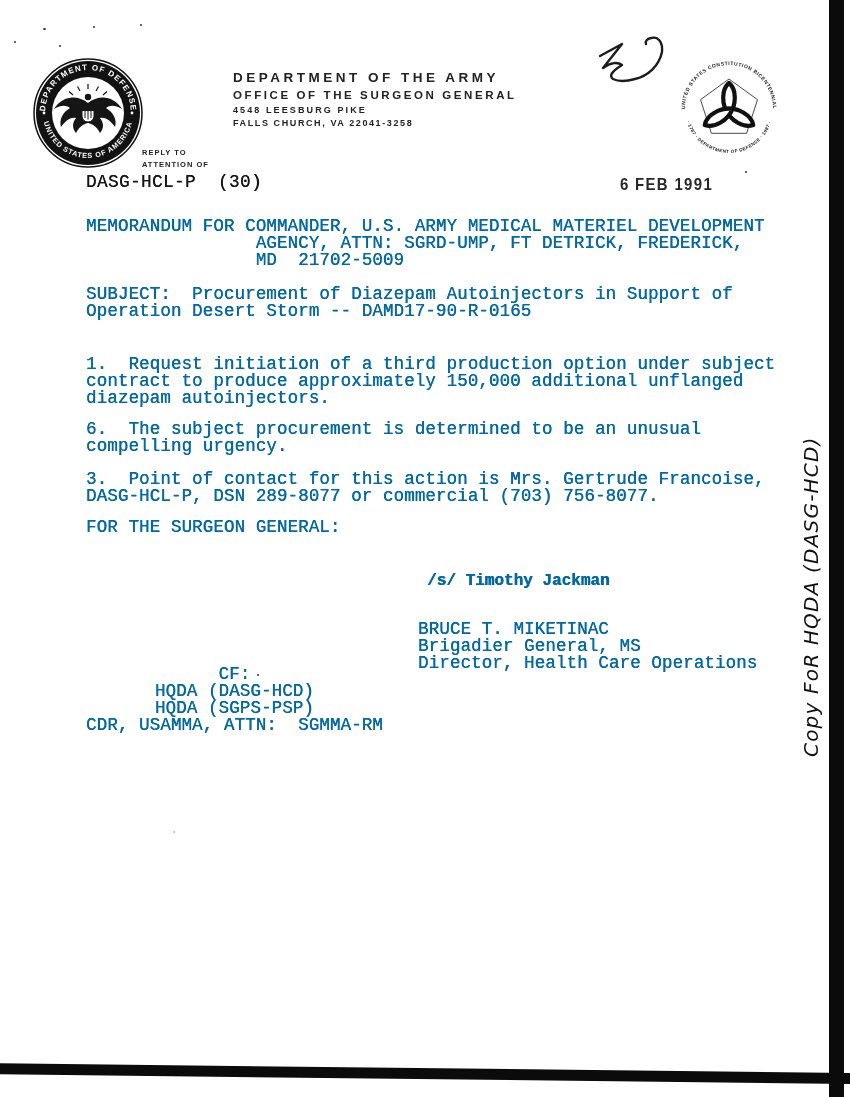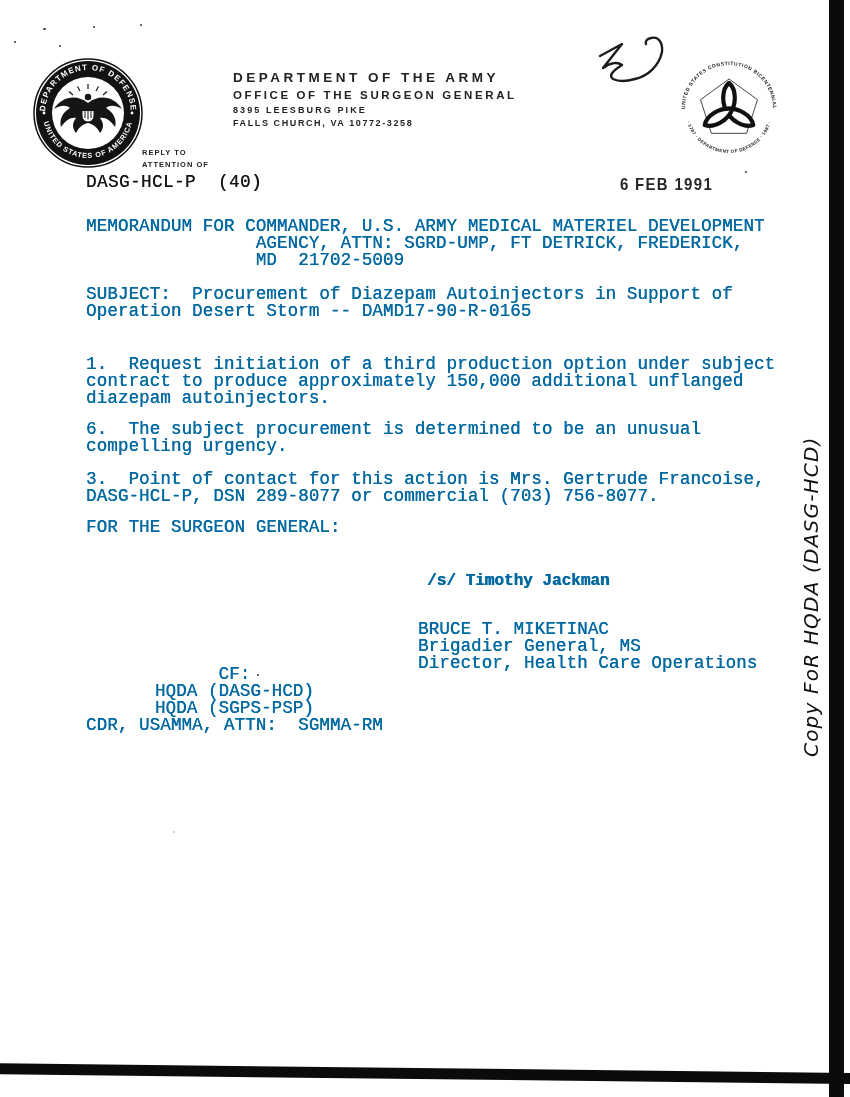--- a/index.html
+++ b/index.html
@@ -87,22 +87,22 @@
                C84,62 81,55 73,50 C77,47 82,47 89,51 C81,38 66,36 55,45 Z" fill="#151515"></path>
       <rect x="49" y="47" width="12" height="5.5" fill="#151515"></rect>
       <path d="M49,52.5 h12 v5.5 a6,6 0 0 1 -12,0 Z" fill="#ffffff" stroke="#151515" stroke-width="1"></path>
       <path d="M52,53 v7 M55,53 v8.5 M58,53 v7" stroke="#151515" stroke-width="1" fill="none"></path>
     </g>
   </svg>
 
   <div class="letterhead">
     <div class="lh1">DEPARTMENT OF THE ARMY</div>
     <div class="lh2">OFFICE OF THE SURGEON GENERAL</div>
-    <div class="lh3">8395 LEESBURG PIKE</div>
-    <div class="lh4">FALLS CHURCH, VA 10772-3258</div>
+    <div class="lh3">4548 LEESBURG PIKE</div>
+    <div class="lh4">FALLS CHURCH, VA 22041-3258</div>
   </div>
 
   <svg style="left:583px; top:30px;" width="100" height="80" viewBox="0 0 100 80">
     <path d="M 17,26 L 39,14 L 20,38 C 28,32 35,32 39,35 C 28,42 26,46 30,49
              C 36,52 45,51 52,49 C 65,46 76,36 79,22 C 80,12 75,6 68,8 C 64,9 62,11 63,14" fill="none" stroke="#1c1c1c" stroke-width="2.4" stroke-linecap="round" stroke-linejoin="round"></path>
   </svg>
 
   <svg style="left:678px; top:58px;" width="102" height="102" viewBox="0 0 102 102">
     <path id="bicTop" d="M 7,51 A 44,44 0 0 1 95,51" fill="none"></path>
     <path id="bicBot" d="M 7,51 A 44,44 0 0 0 95,51" fill="none"></path>
@@ -115,21 +115,21 @@
     <polygon points="51,21 79.5,41.7 68.6,75.3 33.4,75.3 22.5,41.7" fill="none" stroke="#333" stroke-width="0.9"></polygon>
     <g stroke="#101010" stroke-width="4.2" fill="#ffffff" stroke-linejoin="round">
       <path d="M 51,57 C 43,47 43.5,31 51,25 C 58.5,31 59,47 51,57 Z"></path>
       <path d="M 51,57 C 43,47 43.5,31 51,25 C 58.5,31 59,47 51,57 Z" transform="rotate(120 51 53)"></path>
       <path d="M 51,57 C 43,47 43.5,31 51,25 C 58.5,31 59,47 51,57 Z" transform="rotate(240 51 53)"></path>
     </g>
   </svg>
 
   <div class="reply-to">REPLY TO
 ATTENTION OF</div>
-  <div class="office-symbol">DASG-HCL-P  (40)</div>
+  <div class="office-symbol">DASG-HCL-P  (30)</div>
   <div class="date-stamp">6 FEB 1991</div>
 
   <div class="type" style="left:86px; top:218px;">MEMORANDUM FOR COMMANDER, U.S. ARMY MEDICAL MATERIEL DEVELOPMENT
                 AGENCY, ATTN: SGRD-UMP, FT DETRICK, FREDERICK,
                 MD  21702-5009</div>
   <div class="type" style="left:86px; top:286px;">SUBJECT:  Procurement of Diazepam Autoinjectors in Support of
 Operation Desert Storm -- DAMD17-90-R-0165</div>
   <div class="type" style="left:86px; top:356px;">1.  Request initiation of a third production option under subject
 contract to produce approximately 150,000 additional unflanged
 diazepam autoinjectors.</div>

